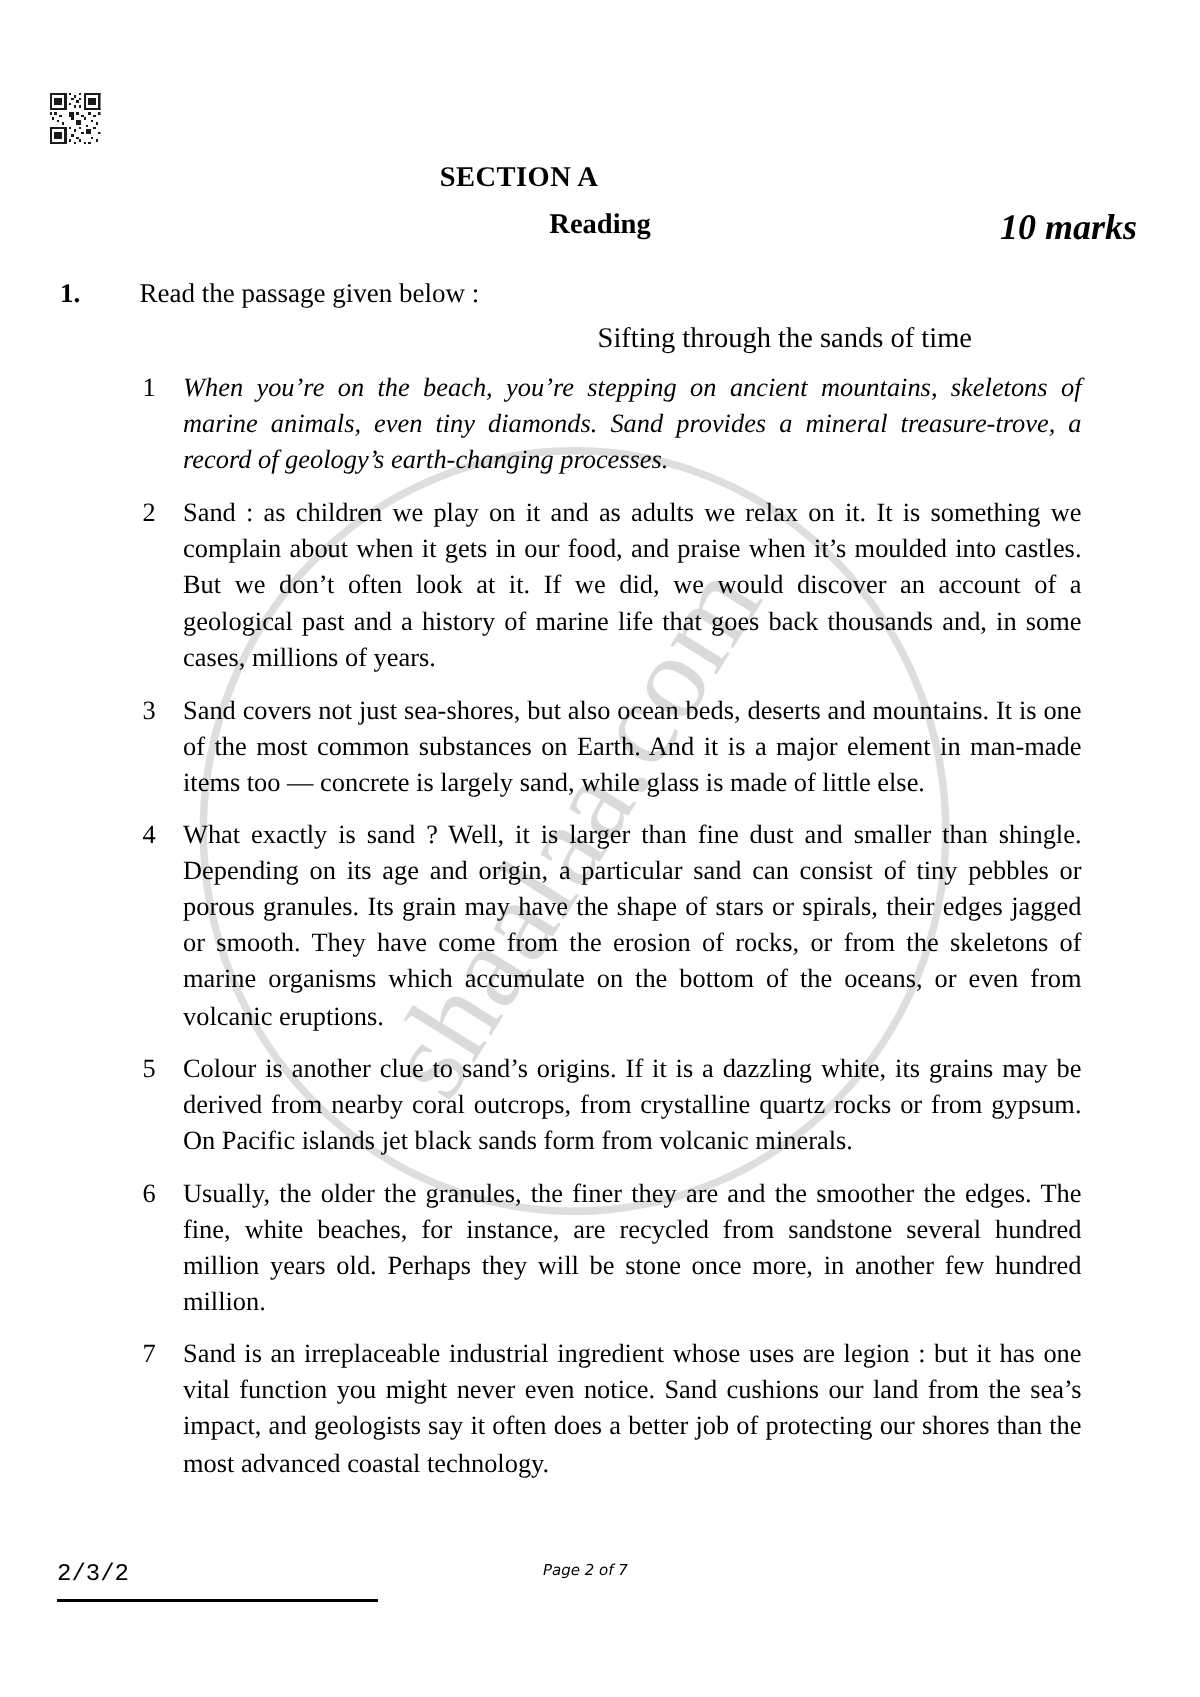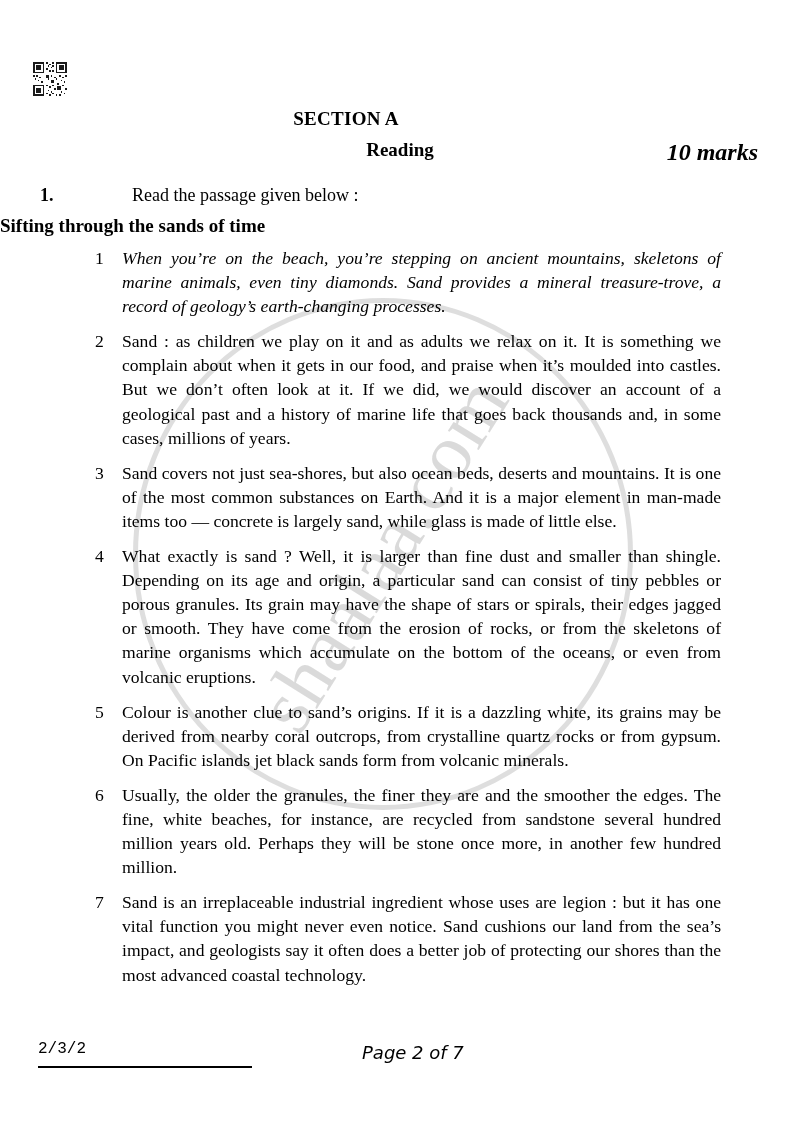--- a/index.html
+++ b/index.html
@@ -108,30 +108,29 @@
     left: 40px;
     top: 0;
     font-weight: bold;
     font-size: 18px;
   }
   .q-text {
     position: absolute;
     left: 93px;
     top: 0;
     font-size: 18px;
-    margin-left: 39px;
   }
 
   .passage-title {
     position: absolute;
     top: 215px;
     left: 0;
     width: 648px;
-    text-align: left;
-    font-weight: bold;
+    text-align: right;
+    font-weight: normal;
     font-size: 19px;
   }
 
   #passage {
     position: absolute;
     top: 246px;
     left: 95px;
     width: 626px;
   }
   .para {
@@ -181,21 +180,21 @@
     width: 214px;
     height: 2px;
     background: #000;
   }
   .footer-page {
     position: absolute;
     left: 362px;
     top: 2px;
     font-family: "DejaVu Sans", sans-serif;
     font-style: italic;
-    font-size: 18px;
+    font-size: 10px;
   }
   #site-note {
     position: absolute;
     left: 15px;
     top: 1090px;
     font-family: "DejaVu Sans", sans-serif;
     font-size: 19px;
     color: #1a1a1a;
     z-index: 3;
   }

